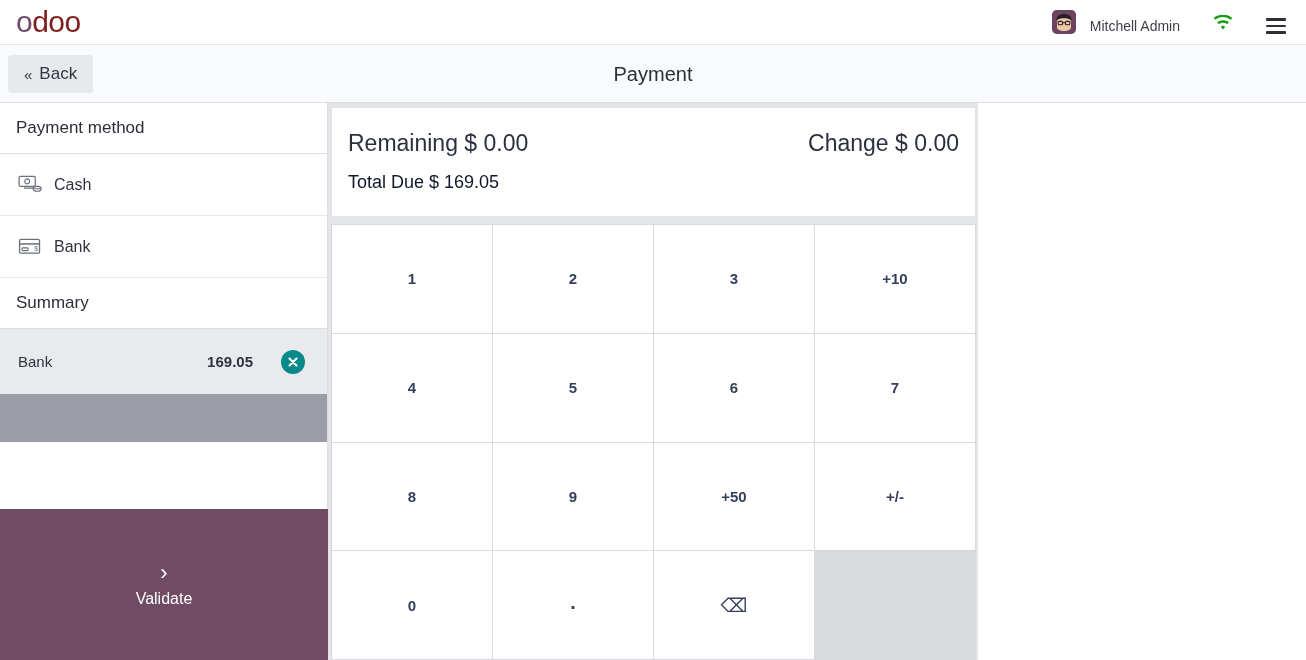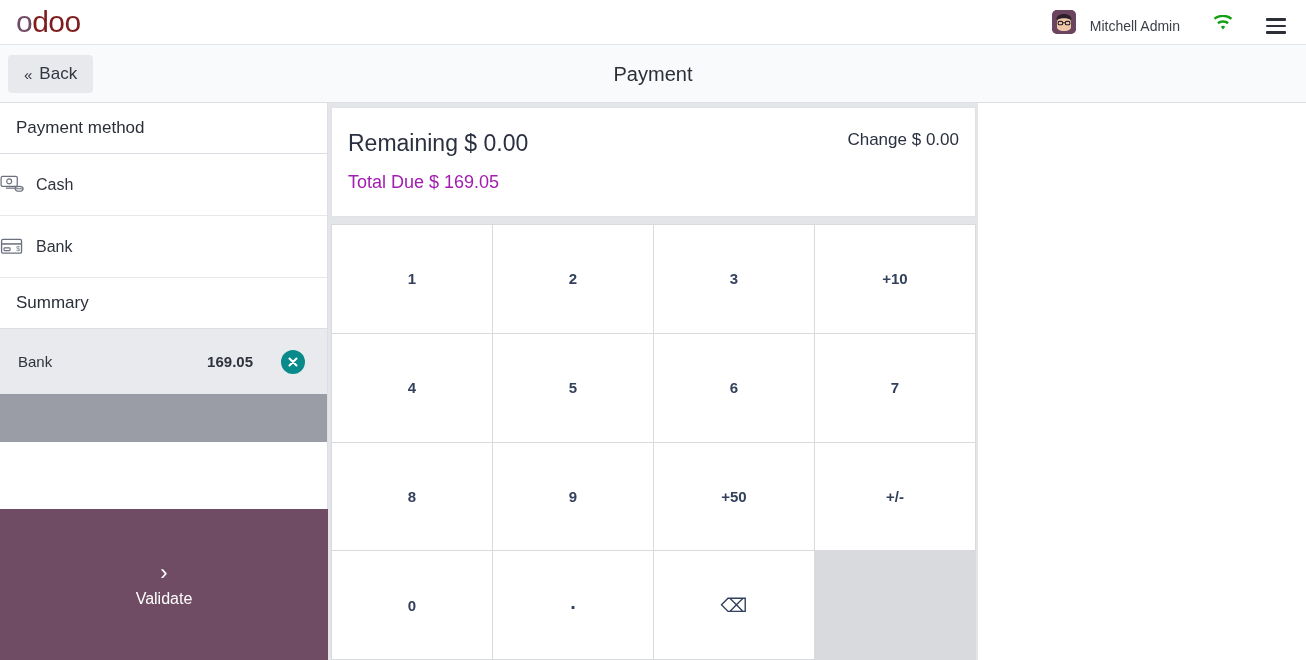--- a/index.html
+++ b/index.html
@@ -55,21 +55,21 @@
   .main { position: absolute; top: 103px; left: 0; width: 1306px; height: 410px; background:#fff; }
 
   
   .left { position: absolute; left: 0; top: 0; width: 328px; height: 557px;
           background: #ffffff; border-right: 1px solid #dcdee3; }
   .sec-title {
     height: 51px; display: flex; align-items: center; padding-left: 16px;
     font-size: 17px; color: #2b2f38; border-bottom: 1px solid #dcdee3; background: #fff;
   }
   .pm-row {
-    height: 62px; display: flex; align-items: center; 
+    height: 62px; display: flex; align-items: center; padding-left: 18px;
     border-bottom: 1px solid #e6e8ec; cursor: pointer; background: #fff;
   }
   .pm-icon { width: 36px; flex: none; display: flex; align-items: center; }
   .pm-label { font-size: 16px; color: #2f333b; }
 
   .sum-row {
     height: 65px; background: #e9eaee; display: flex; align-items: center;
     padding: 0 22px 0 18px; position: relative;
   }
   .sum-name { font-size: 15px; color: #2f333b; flex: 1; }
@@ -90,22 +90,22 @@
   .validate .vchev { color: #fff; font-size: 22px; line-height: 1; font-weight: 300; }
   .validate .vlabel { color: #fff; font-size: 16px; font-weight: normal; }
 
   
   .center { position: absolute; left: 328px; top: 0; width: 650px; height: 557px; background: #e4e5e9; }
   .totals {
     position: absolute; left: 3px; top: 4px; width: 645px; height: 110px;
     background: #fff; border: 1px solid #e0e2e6;
   }
   .t-remaining { position: absolute; left: 16px; top: 22px; font-size: 23px; color: #2b3040; }
-  .t-change   { position: absolute; right: 16px; top: 22px; font-size: 17px; color: #2b3040; }
-  .t-due      { position: absolute; left: 16px; top: 64px; font-size: 18px; color: #a21caf; }
+  .t-change   { position: absolute; right: 16px; top: 22px; font-size: 23px; color: #2b3040; }
+  .t-due      { position: absolute; left: 16px; top: 64px; font-size: 18px; color: #0f172a; }
 
   .numpad {
     position: absolute; left: 3px; top: 121px; width: 645px; height: 436px;
     display: grid; grid-template-columns: repeat(4, 1fr); grid-template-rows: repeat(4, 1fr);
     background: #d8dade; gap: 1px; border: 1px solid #d8dade;
   }
   .key {
     background: #fff; display: flex; align-items: center; justify-content: center;
     font-size: 15px; font-weight: bold; color: #33415c; cursor: pointer; user-select: none;
   }

